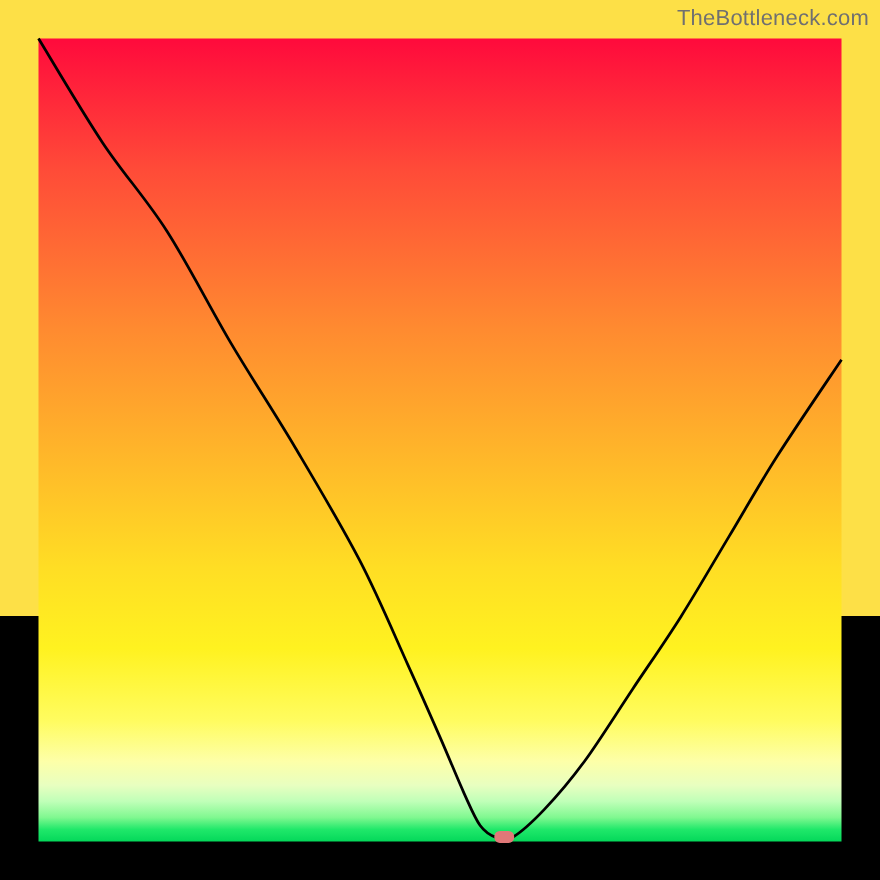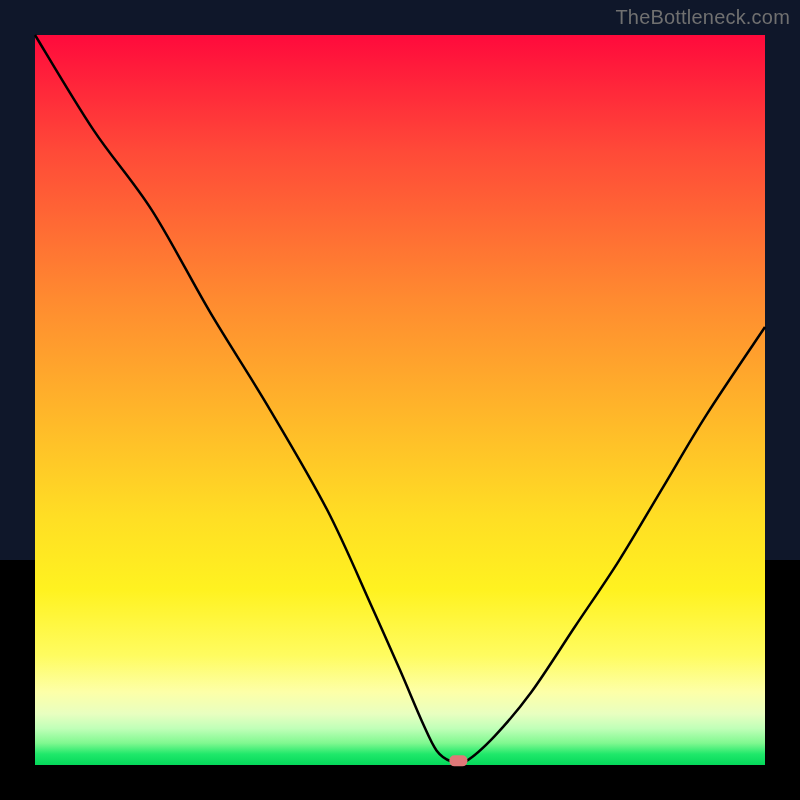--- a/index.html
+++ b/index.html
@@ -8,21 +8,21 @@
     width: 800px;
     height: 800px;
     background: #000;
     overflow: hidden;
     font-family: Arial, Helvetica, sans-serif;
   }
   .frame {
     position: relative;
     width: 800px;
     height: 560px;
-    background: #0f172a;
+    background: #fde047;
   }
   .plot-area {
     position: absolute;
     left: 35px;
     top: 35px;
     width: 730px;
     height: 730px;
     
     background: linear-gradient(
       to bottom,

